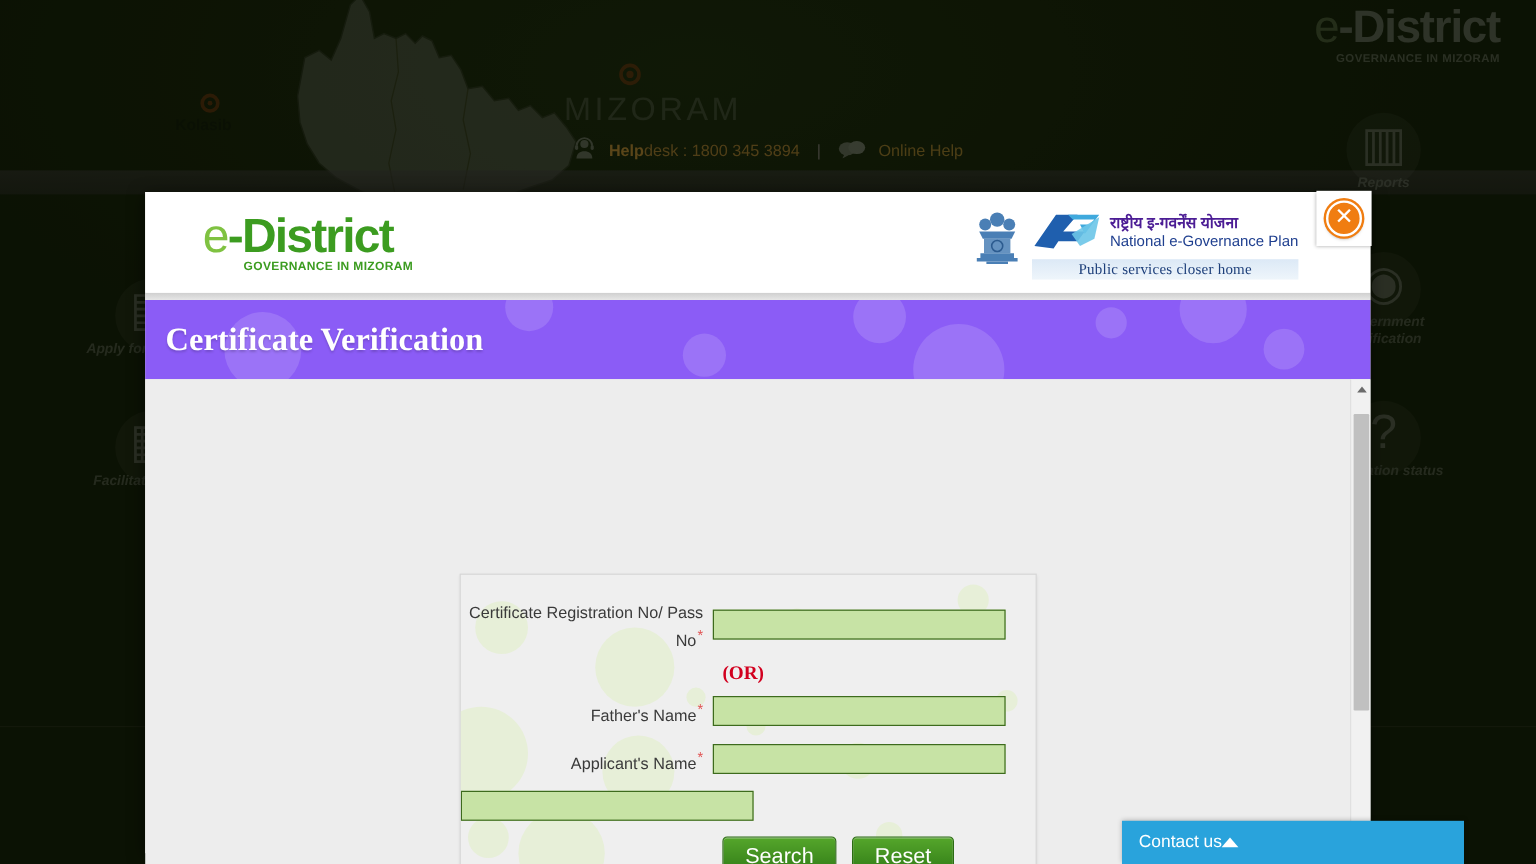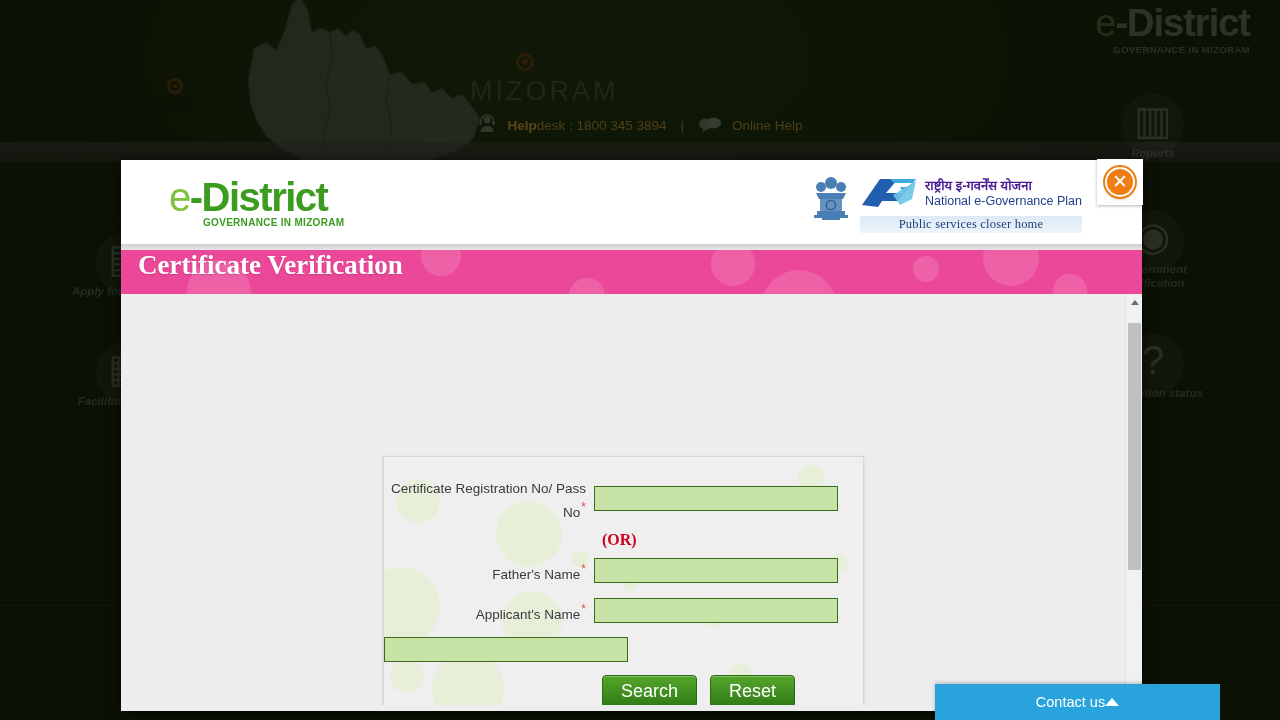--- a/index.html
+++ b/index.html
@@ -173,23 +173,23 @@
   .x-circle span {
     color: #fff; font-size: 19px; font-weight: bold; line-height: 1;
     margin-top: -2px; font-family: "DejaVu Sans", sans-serif;
   }
 
   
   #head-rule { height: 6px; background: linear-gradient(#cfcfcf, #e6e6e6); }
 
   
   #title-band {
-    height: 44px; position: relative; overflow: hidden;
-    background: #ec4899;
-    display: flex; 
+    height: 66px; position: relative; overflow: hidden;
+    background: #8b5cf6;
+    display: flex; align-items: center;
   }
   #title-band .bubbles { position: absolute; inset: 0; }
   #title-band .b {
     position: absolute; border-radius: 50%; background: rgba(255,255,255,.14);
   }
   #page-title {
     position: relative; z-index: 2; margin-left: 17px;
     font-family: "Liberation Serif", serif;
     font-size: 27px; color: #fff;
     text-shadow: 0 1px 2px rgba(0,0,0,.18);
@@ -259,21 +259,21 @@
     position: absolute; top: 29px; left: 2px;
     width: 13px; height: 247px; background: #c0c0c0;
     border-radius: 1px; cursor: pointer;
   }
 
   
   #contact-us {
     position: absolute; right: 60px; bottom: 0;
     width: 285px; height: 36px; background: #29a3dc;
     z-index: 80; display: flex; align-items: center;
-    justify-content: center; padding: 0 14px;
+    justify-content: flex-start; padding: 0 14px;
     cursor: pointer; box-shadow: 0 -1px 4px rgba(0,0,0,.25);
   }
   #contact-us .lbl { color: #fff; font-size: 14.5px; }
   #contact-us .chev {
     width: 0; height: 0; border-left: 7px solid transparent;
     border-right: 7px solid transparent; border-bottom: 8px solid #fff;
   }
 </style>
 </head>
 <body>

